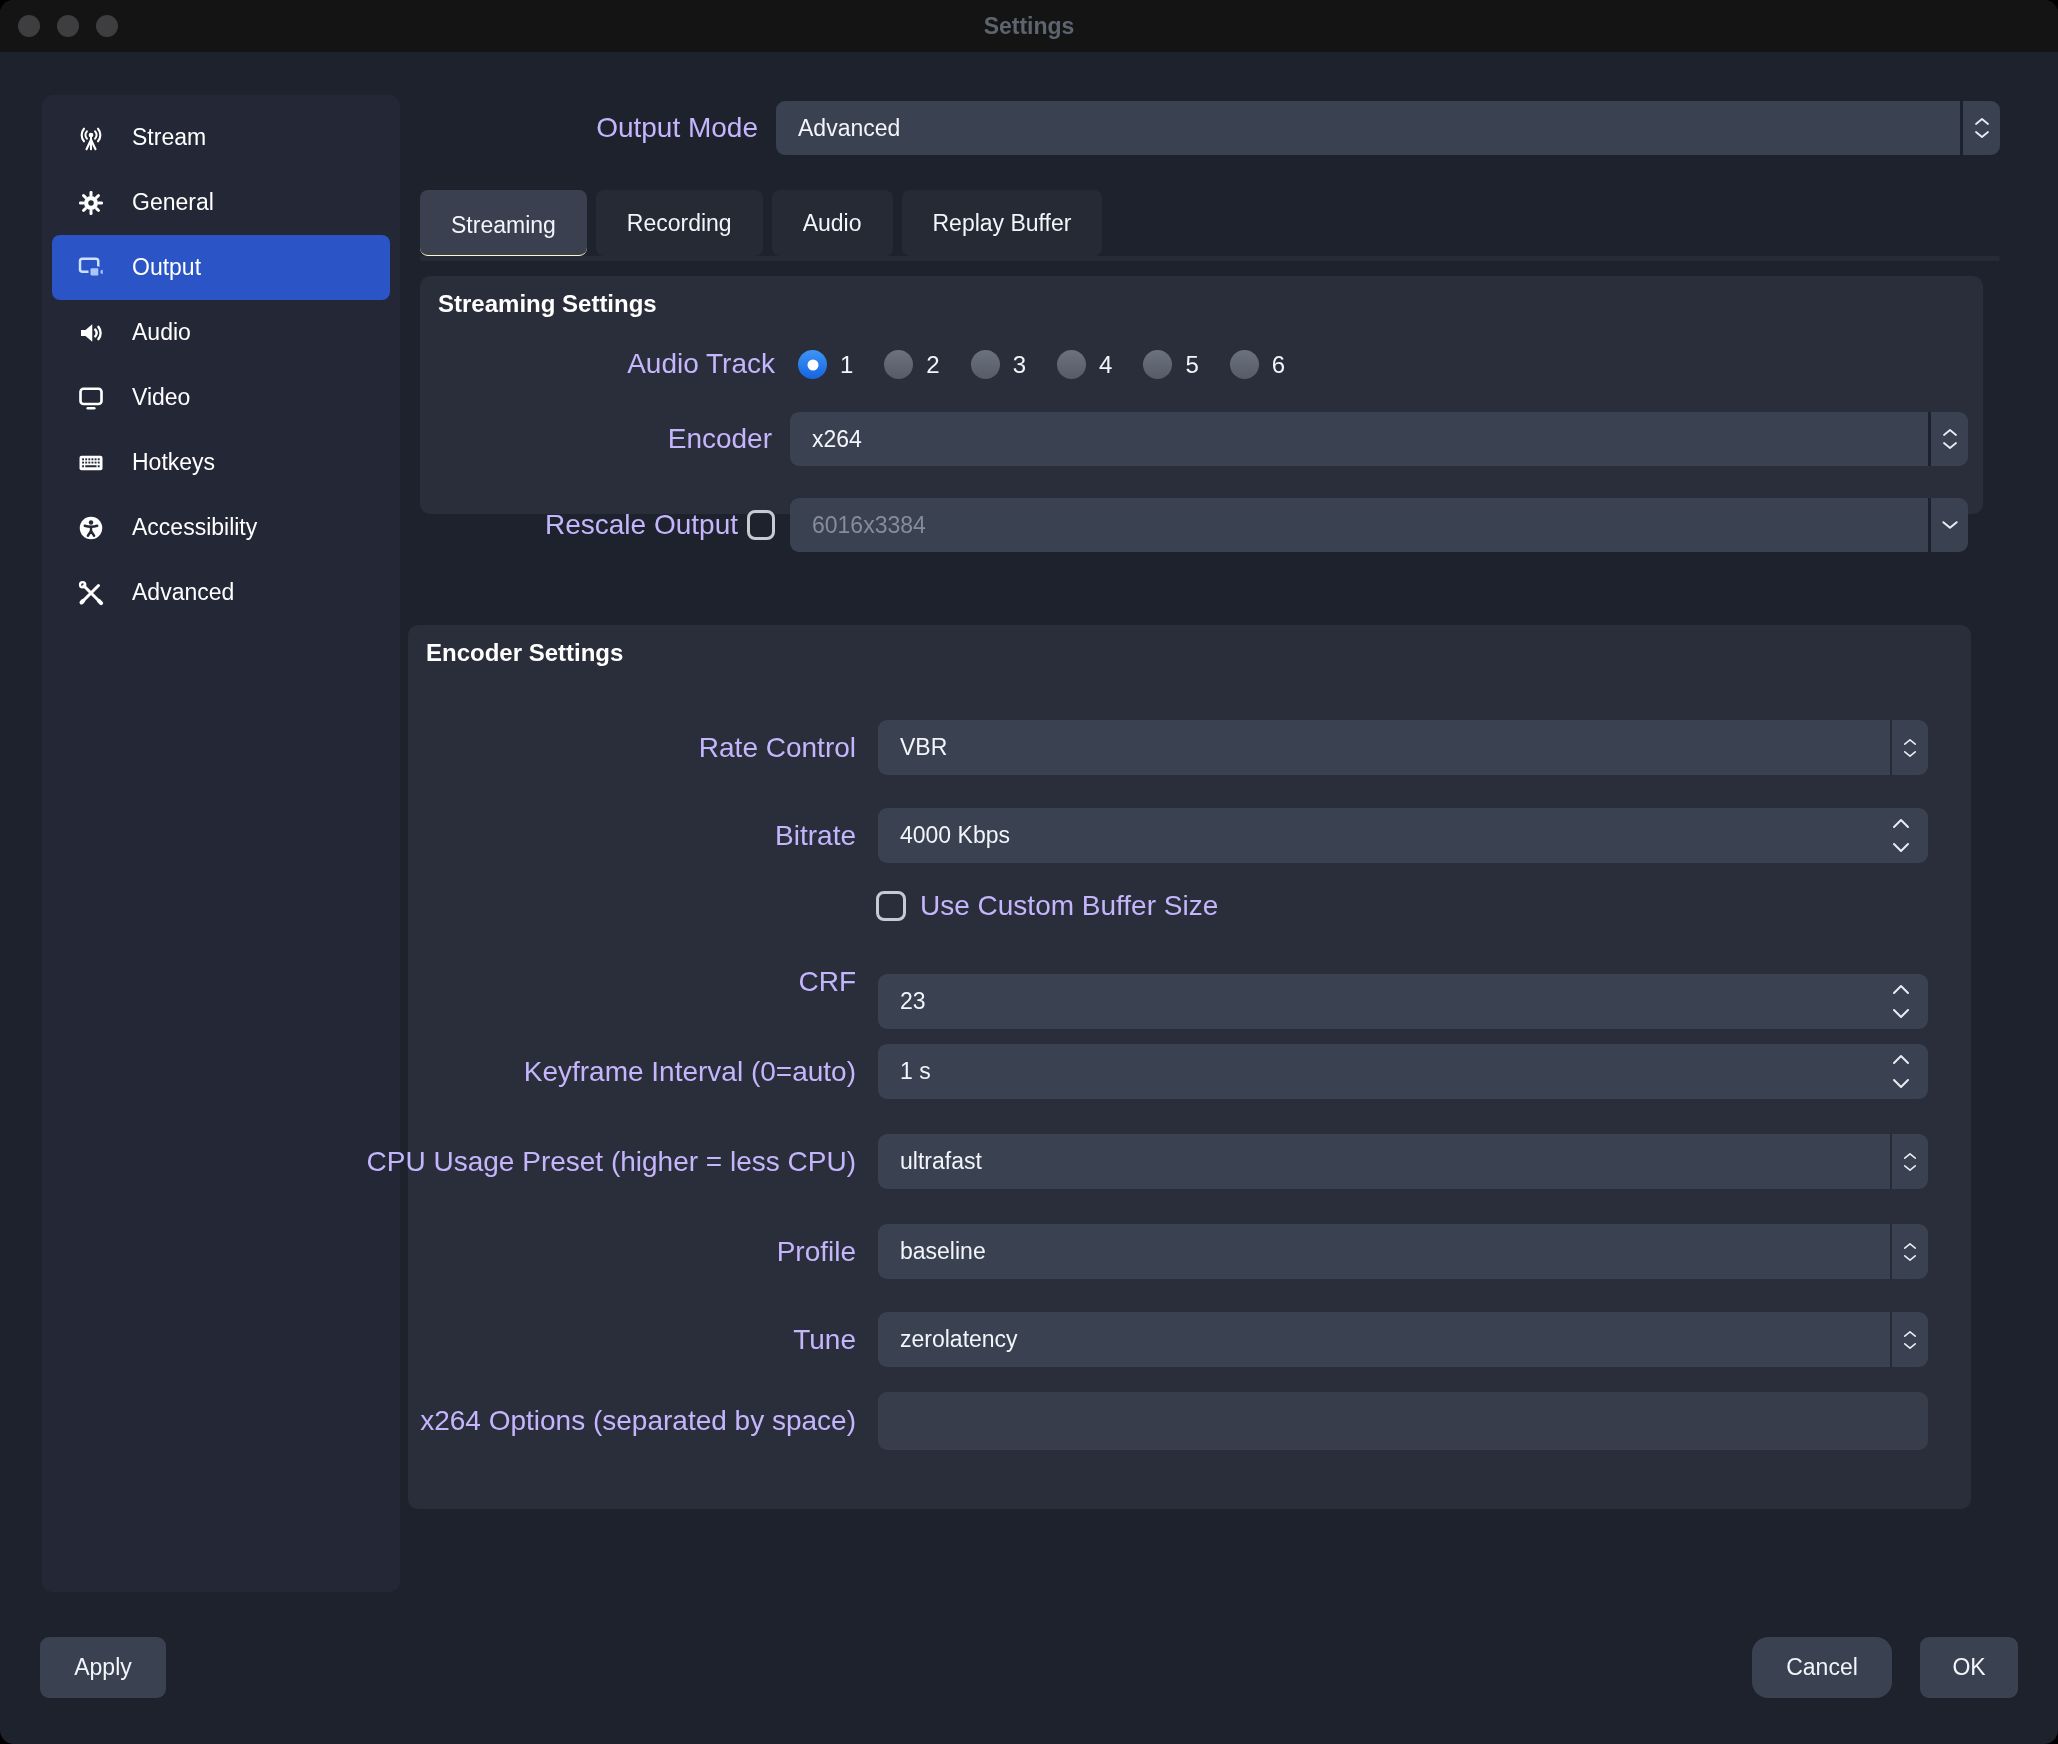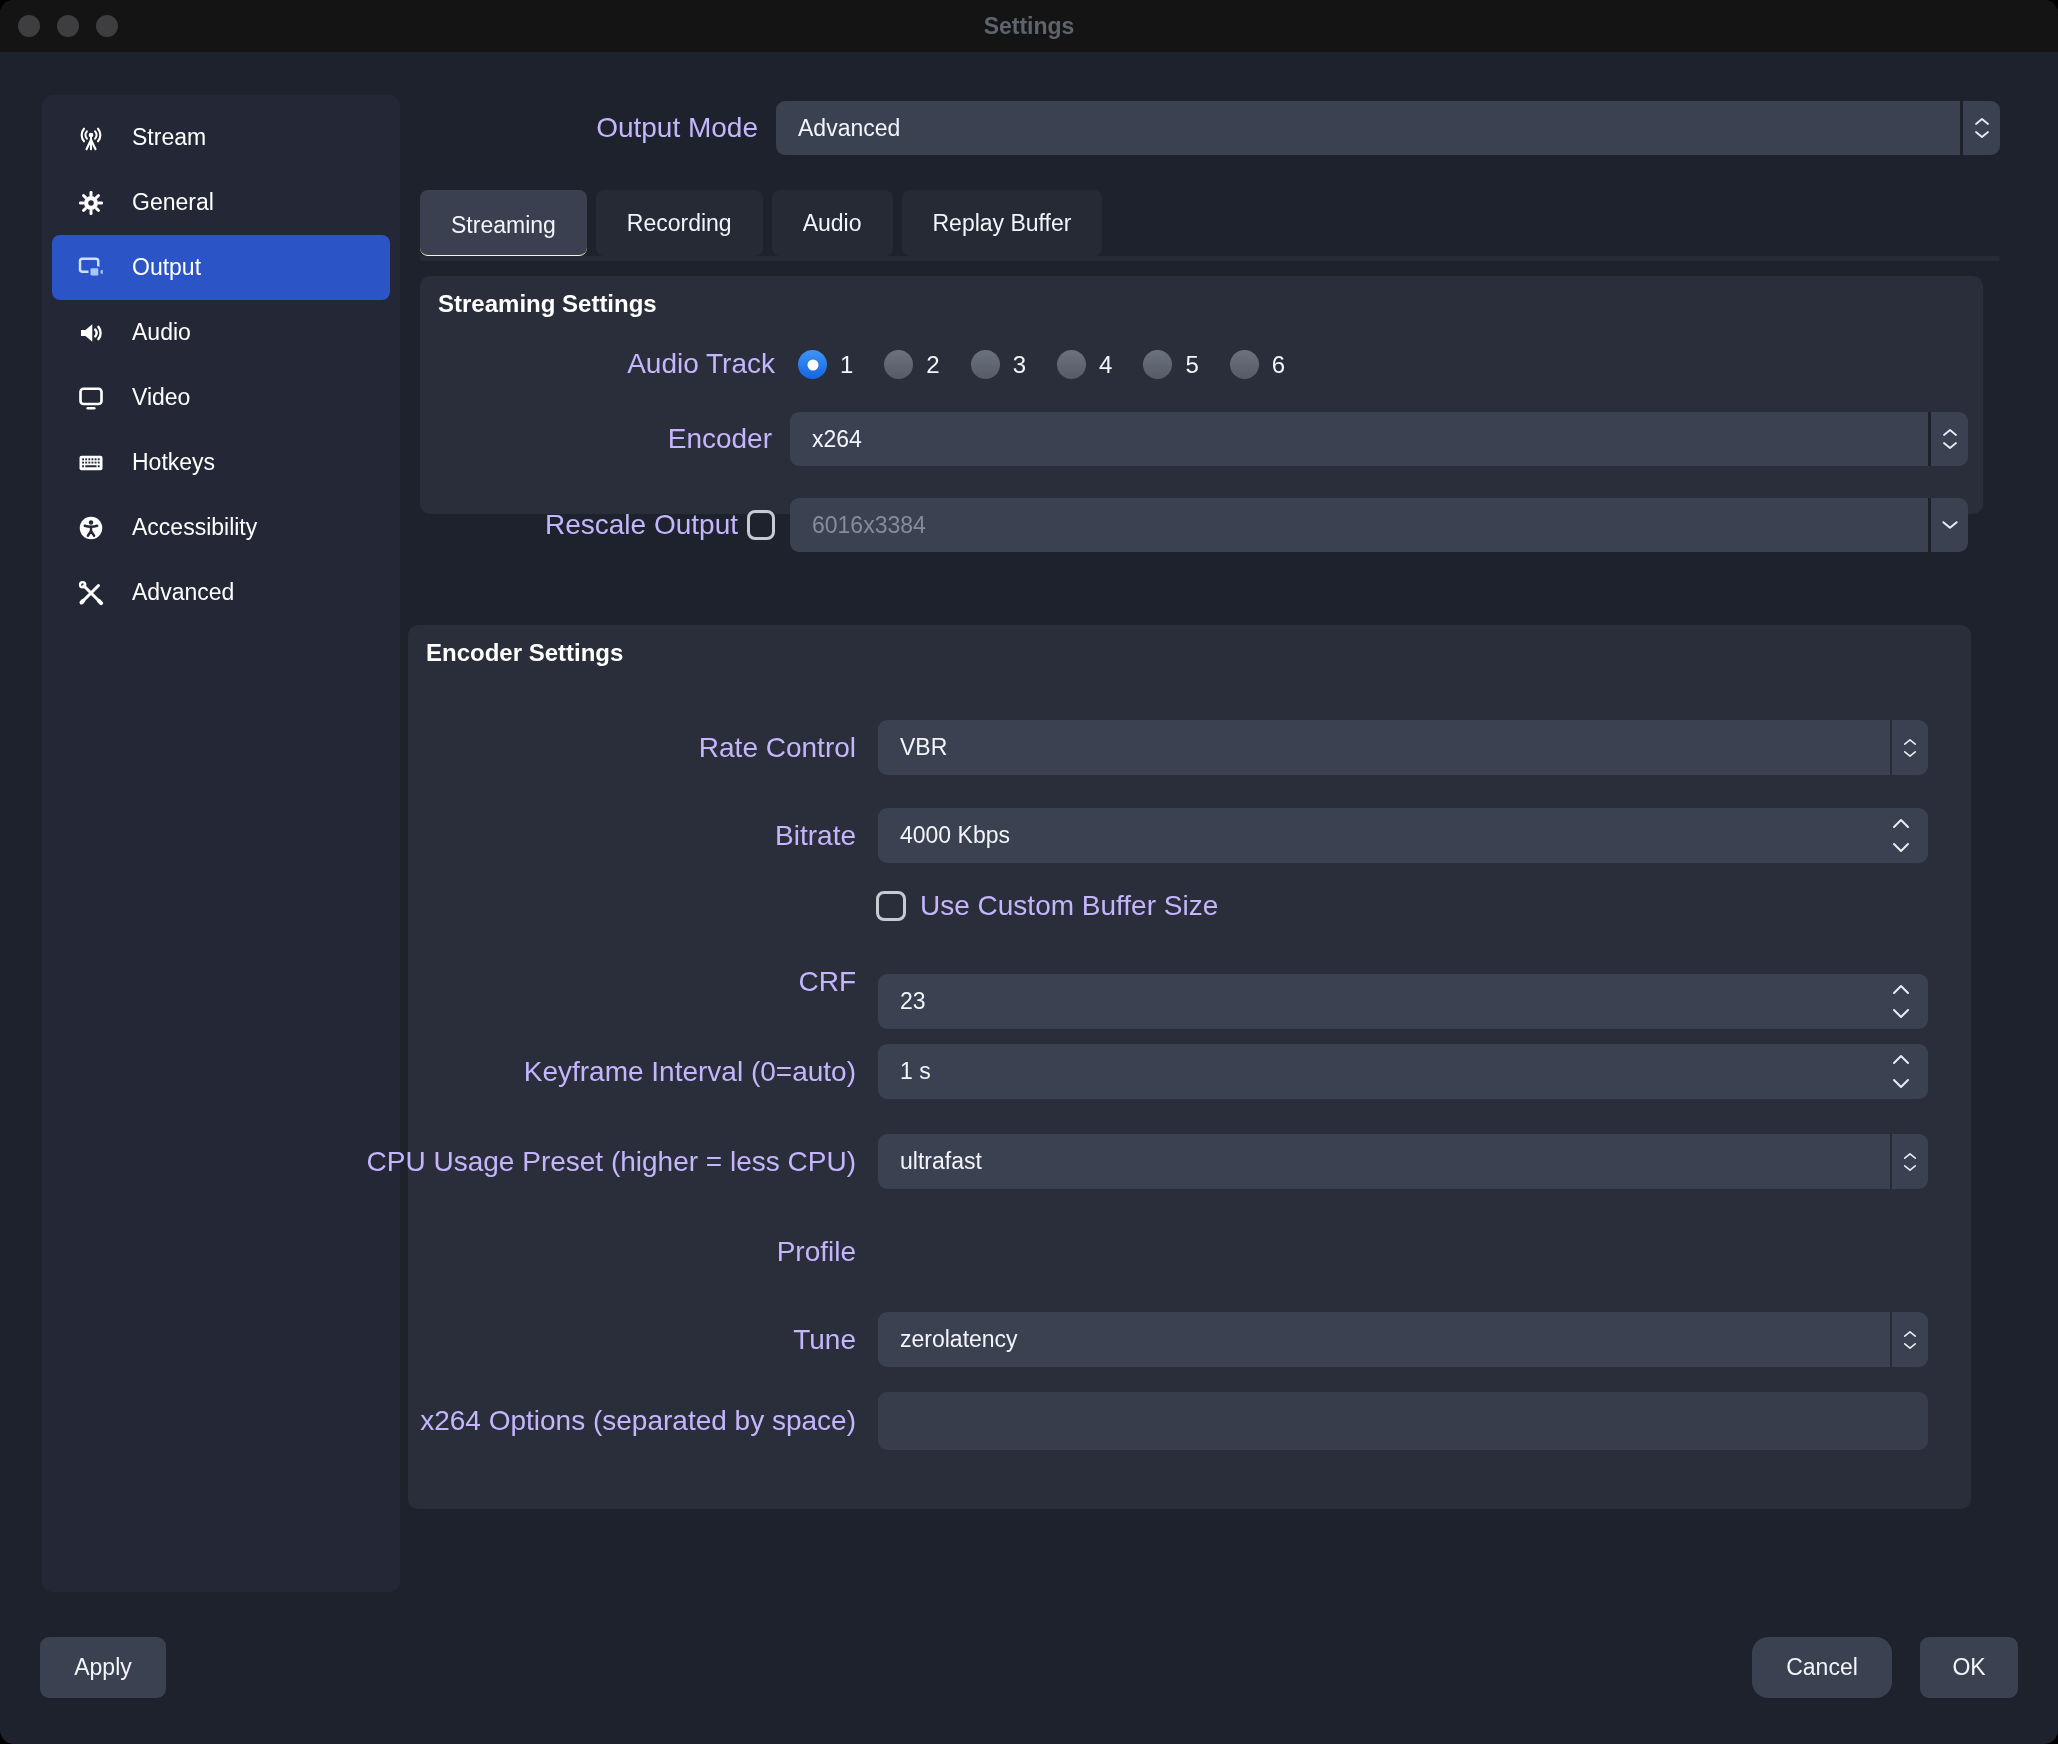--- a/index.html
+++ b/index.html
@@ -383,20 +383,31 @@
         <svg class="chev" viewBox="0 0 16 9">
             <polyline points="2,7 8,2 14,7"></polyline>
           </svg>
         <svg class="chev" viewBox="0 0 16 9">
             <polyline points="2,2 8,7 14,2"></polyline>
           </svg>
       </span>
     </div>
 
     <div class="label" style="left:0; top:599px; width:448px; height:55px;">Profile</div>
+    <div class="select slim" style="left:470px; top:599px; width:1050px; height:55px;">
+      <span class="sel-val">baseline</span>
+      <span class="sel-btn">
+        <svg class="chev" viewBox="0 0 16 9">
+            <polyline points="2,7 8,2 14,7"></polyline>
+          </svg>
+        <svg class="chev" viewBox="0 0 16 9">
+            <polyline points="2,2 8,7 14,2"></polyline>
+          </svg>
+      </span>
+    </div>
 
     <div class="label" style="left:0; top:687px; width:448px; height:55px;">Tune</div>
     <div class="select slim" style="left:470px; top:687px; width:1050px; height:55px;">
       <span class="sel-val">zerolatency</span>
       <span class="sel-btn">
         <svg class="chev" viewBox="0 0 16 9">
             <polyline points="2,7 8,2 14,7"></polyline>
           </svg>
         <svg class="chev" viewBox="0 0 16 9">
             <polyline points="2,2 8,7 14,2"></polyline>

